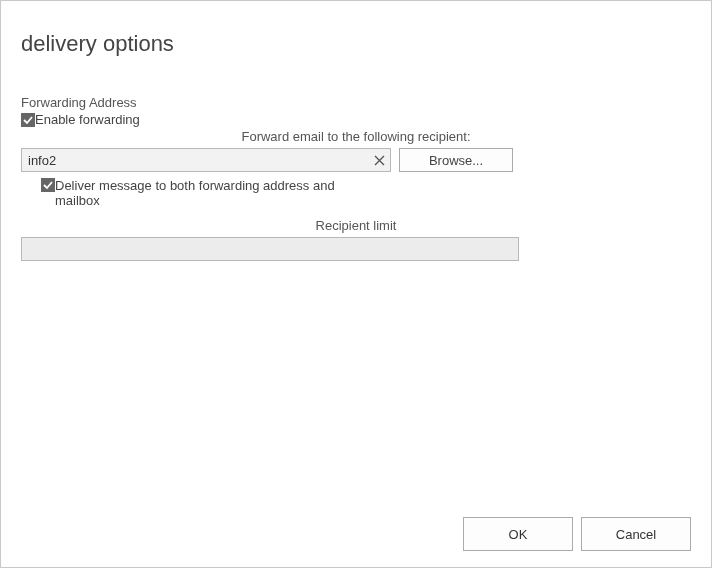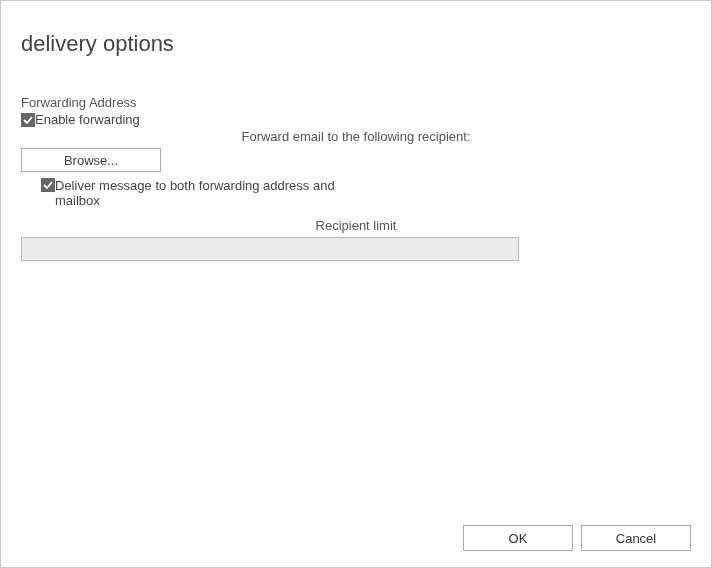--- a/index.html
+++ b/index.html
@@ -104,21 +104,21 @@
     width: 20px;
     height: 20px;
     display: flex;
     align-items: center;
     justify-content: center;
     cursor: pointer;
     color: #666;
     font-size: 13px;
   }
   .browse-btn {
-    width: 140px;
+    width: 114px;
     height: 24px;
     border: 1px solid #ababab;
     background: #fdfdfd;
     color: #444;
     font-size: 13px;
     cursor: pointer;
     padding: 0;
   }
   .sub-label {
     color: #555;
@@ -142,21 +142,21 @@
   }
   .footer {
     position: absolute;
     bottom: 16px;
     right: 20px;
     display: flex;
     gap: 8px;
   }
   .footer button {
     width: 110px;
-    height: 26px;
+    height: 34px;
     border: 1px solid #ababab;
     background: #fdfdfd;
     color: #333;
     font-size: 13px;
     cursor: pointer;
   }
 </style>
 </head>
 <body>
 
@@ -170,20 +170,28 @@
       <svg viewBox="0 0 10 10">
           <path d="M1 5 L4 8 L9 2" stroke="#fff" stroke-width="1.8" fill="none"></path>
         </svg>
     </span>
     <span class="check-label">Enable forwarding</span>
   </div>
 
   <div class="sub-label">Forward email to the following recipient:</div>
 
   <div class="field-row">
+    <div class="text-input-wrap">
+      <input type="text" class="text-input" value="info2" style="">
+      <span class="clear-btn">
+        <svg width="11" height="11" viewBox="0 0 11 11">
+            <path d="M1 1 L10 10 M10 1 L1 10" stroke="#555" stroke-width="1.4"></path>
+          </svg>
+      </span>
+    </div>
     <button class="browse-btn">Browse...</button>
   </div>
 
   <div class="check-row indent">
     <span class="checkbox checked">
       <svg viewBox="0 0 10 10">
           <path d="M1 5 L4 8 L9 2" stroke="#fff" stroke-width="1.8" fill="none"></path>
         </svg>
     </span>
     <span class="check-label">Deliver message to both forwarding address and mailbox</span>

